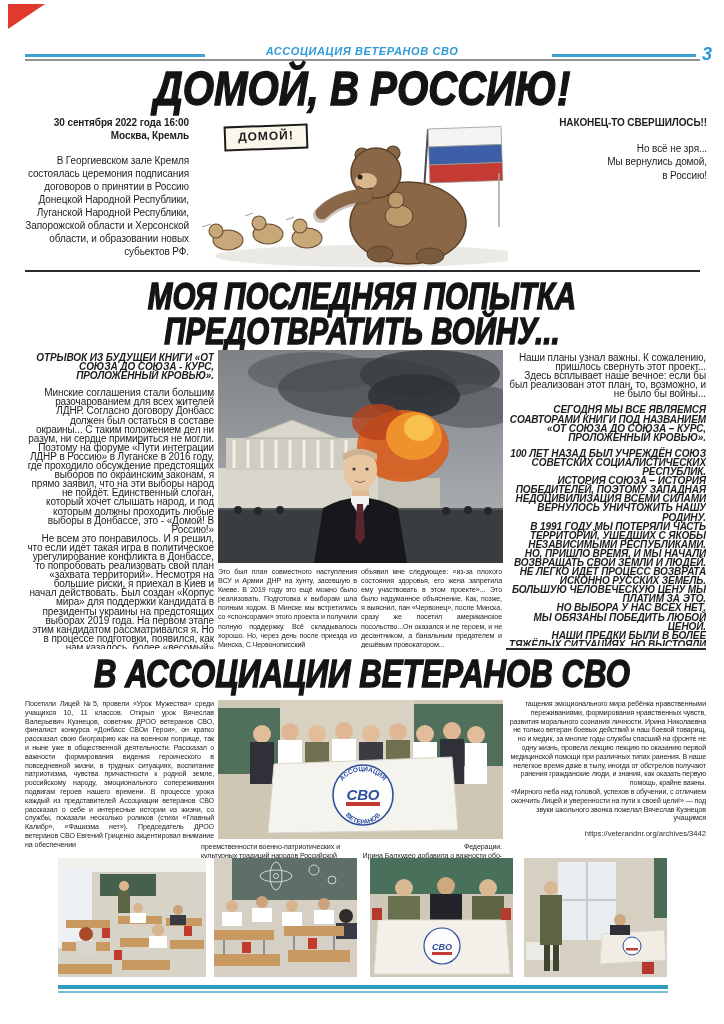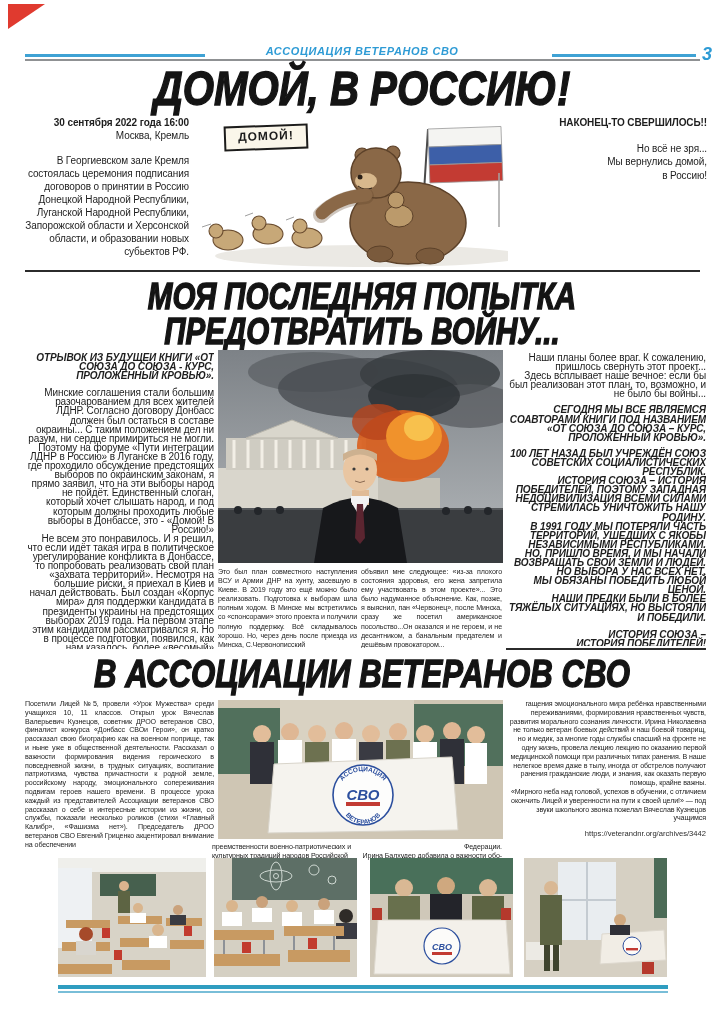--- a/index.html
+++ b/index.html
@@ -39,21 +39,21 @@
   <div class="abs rule-blue" style="left:25px;top:54px;width:180px;"></div>
   <div class="abs rule-blue" style="left:552px;top:54px;width:144px;"></div>
   <div class="abs rule-grey" style="left:25px;top:59px;width:675px;"></div>
   <div class="abs brand" style="left:0;top:45px;width:724px;">АССОЦИАЦИЯ ВЕТЕРАНОВ СВО</div>
   <div class="abs pagenum" style="left:702px;top:44px;">3</div>
 
   <div class="abs hl hl1" style="left:0;top:60px;width:724px;">ДОМОЙ, В РОССИЮ!</div>
 
   <div class="abs body10" style="left:25px;top:116px;width:164px;height:152px;overflow:hidden;">
     <p class="boldital" style="font-style:normal;font-weight:bold;">30 сентября 2022 года 16:00</p>
-    <p style="font-weight:normal;">Москва, Кремль</p>
+    <p style="font-weight:bold;">Москва, Кремль</p>
     <p style="height:12px;"></p>
     <p class="jtext">В Георгиевском зале Кремля состоялась церемония подписания договоров о принятии в Россию Донецкой Народной Республики, Луганской Народной Республики, Запорожской области и Херсонской области, и образовании новых субьектов РФ.</p>
   </div>
 
   <div class="abs" style="left:190px;top:115px;width:318px;height:153px;">
     <svg class="photo" viewBox="0 0 318 153" preserveAspectRatio="none">
       <rect width="318" height="153" fill="#ffffff"></rect>
       <ellipse cx="180" cy="141" rx="155" ry="11" fill="#ebe9e4"></ellipse>
       <line x1="238" y1="14" x2="233" y2="92" stroke="#4a4a4a" stroke-width="2"></line>
       <g transform="rotate(-2 238 14)">
@@ -177,27 +177,28 @@
         <polygon points="133,152 142,167 151,152 151,146 133,146" fill="#f2f2f2"></polygon>
         <polygon points="139,154 145,154 147,188 142,194 137,188" fill="#5b2530"></polygon>
       </g>
     </svg>
   </div>
 
   <div class="abs body7 jtext" style="left:218px;top:568px;width:139px;height:80px;overflow:hidden;font-size:7.1px;">Это был план совместного наступления ВСУ и Армии ДНР на хунту, засевшую в Киеве. В 2019 году это ещё можно было реализовать. Подготовка к выборам шла полным ходом. В Минске мы встретились со «спонсорами» этого проекта и получили полную поддержку. Всё складывалось хорошо. Но, через день после приезда из Минска, С.Червонописский</div>
   <div class="abs body7 jtext" style="left:361px;top:568px;width:141px;height:80px;overflow:hidden;font-size:7.1px;">объявил мне следующее: «из-за плохого состояния здоровья, его жена запретила ему участвовать в этом проекте»... Это было надуманное объяснение. Как, позже, я выяснил, пан «Червонец», после Минска, сразу же посетил американское посольство...Он оказался и не героем, и не десантником, а банальным предателем и дешёвым провокатором...</div>
 
   <div class="abs body7" style="left:506px;top:353px;width:200px;height:293px;overflow:hidden;">
-    <p class="jtext">Наши планы более враг. К сожалению, пришлось свернуть этот проект...</p>
+    <p class="jtext">Наши планы узнал важны. К сожалению, пришлось свернуть этот проект...</p>
     <p>Здесь всплывает наше вечное: если бы был реализован этот план, то, возможно, и не было бы войны...</p>
     <p class="boldital jtext" style="margin-top:7px;">СЕГОДНЯ МЫ ВСЕ ЯВЛЯЕМСЯ СОАВТОРАМИ КНИГИ ПОД НАЗВАНИЕМ «ОТ СОЮЗА ДО СОЮЗА – КУРС, ПРОЛОЖЕННЫЙ КРОВЬЮ».</p>
     <p class="boldital jtext" style="margin-top:7px;">100 ЛЕТ НАЗАД БЫЛ УЧРЕЖДЁН СОЮЗ СОВЕТСКИХ СОЦИАЛИСТИЧЕСКИХ РЕСПУБЛИК.</p>
-    <p class="boldital jtext">ИСТОРИЯ СОЮЗА – ИСТОРИЯ ПОБЕДИТЕЛЕЙ, ПОЭТОМУ ЗАПАДНАЯ НЕДОЦИВИЛИЗАЦИЯ ВСЕМИ СИЛАМИ СТРЕМИЛАСЬ УНИЧТОЖИТЬ НАШУ РОДИНУ.</p>
+    <p class="boldital jtext">ИСТОРИЯ СОЮЗА – ИСТОРИЯ ПОБЕДИТЕЛЕЙ, ПОЭТОМУ ЗАПАДНАЯ НЕДОЦИВИЛИЗАЦИЯ ВСЕМИ СИЛАМИ ВЕРНУЛОСЬ УНИЧТОЖИТЬ НАШУ РОДИНУ.</p>
     <p class="boldital jtext">В 1991 ГОДУ МЫ ПОТЕРЯЛИ ЧАСТЬ ТЕРРИТОРИЙ, УШЕДШИХ С ЯКОБЫ НЕЗАВИСИМЫМИ РЕСПУБЛИКАМИ.</p>
     <p class="boldital jtext">НО, ПРИШЛО ВРЕМЯ, И МЫ НАЧАЛИ ВОЗВРАЩАТЬ СВОИ ЗЕМЛИ И ЛЮДЕЙ.</p>
+    <p class="boldital jtext">НЕ ЛЕГКО ИДЁТ ПРОЦЕСС ВОЗВРАТА ИСКОННО РУССКИХ ЗЕМЕЛЬ. БОЛЬШУЮ ЧЕЛОВЕЧЕСКУЮ ЦЕНУ МЫ ПЛАТИМ ЗА ЭТО.</p>
     <p class="boldital">НО ВЫБОРА У НАС ВСЕХ НЕТ.</p>
     <p class="boldital">МЫ ОБЯЗАНЫ ПОБЕДИТЬ ЛЮБОЙ ЦЕНОЙ.</p>
     <p class="boldital jtext">НАШИ ПРЕДКИ БЫЛИ В БОЛЕЕ ТЯЖЁЛЫХ СИТУАЦИЯХ, НО ВЫСТОЯЛИ И ПОБЕДИЛИ.</p>
     <p class="boldital" style="margin-top:8px;">ИСТОРИЯ СОЮЗА –</p>
     <p class="boldital">ИСТОРИЯ ПОБЕДИТЕЛЕЙ!</p>
     <p class="boldital">НЕ ПОВОД ДЛЯ НОСТАЛЬГИИ, А</p>
 
   </div>
   <div class="abs rule-dark" style="left:506px;top:648px;width:200px;"></div>
 
@@ -243,21 +244,21 @@
         </text>
         <text x="145" y="100" font-size="15" fill="#2c4f9e" font-weight="bold" font-style="italic" text-anchor="middle">СВО</text>
         <rect x="128" y="102" width="34" height="4" fill="#c23b33"></rect>
         <text font-size="6.5" fill="#2c4f9e" font-weight="bold" text-anchor="middle">
           <textPath href="#arcBotMain" startOffset="50%">ВЕТЕРАНОВ</textPath>
         </text>
       </g>
     </svg>
   </div>
 
-  <div class="abs body7 jtext" style="left:212px;top:843px;width:139px;height:28px;overflow:hidden;font-size:7.1px;">преемственности военно-патриотических и культурных традиций народов Российской</div>
+  <div class="abs body7 jtext" style="left:201px;top:843px;width:139px;height:28px;overflow:hidden;font-size:7.1px;">преемственности военно-патриотических и культурных традиций народов Российской</div>
   <div class="abs body7" style="left:361px;top:843px;width:141px;height:28px;overflow:hidden;font-size:7.1px;">
     <p>Федерации.</p>
     <p>Ирина Балхудер добавила о важности обо-</p>
   </div>
 
   <div class="abs body7" style="left:506px;top:700px;width:200px;height:172px;overflow:hidden;font-size:7.1px;line-height:8.8px;">
     <p class="jtext">гащения эмоционального мира ребёнка нравственными переживаниями, формирования нравственных чувств, развития морального сознания личности. Ирина Николаевна не только ветеран боевых действий и наш боевой товарищ, но и медик, за многие годы службы спасший на фронте не одну жизнь, провела лекцию лекцию по оказанию первой медицинской помощи при различных типах ранения. В наше нелегкое время даже в тылу, иногда от обстрелов получают ранения гражданские люди, и знания, как оказать первую помощь, крайне важны.</p>
     <p class="jtext">«Мирного неба над головой, успехов в обучении, с отличием окончить Лицей и уверенности на пути к своей цели!» — под звуки школьного звонка пожелал Вячеслав Кузнецов учащимся</p>
     <p style="margin-top:7px;"><a class="url">https://veterandnr.org/archives/3442</a></p>
   </div>

